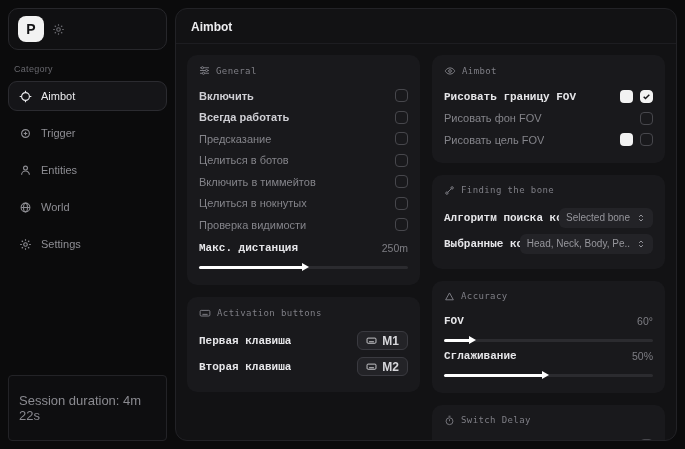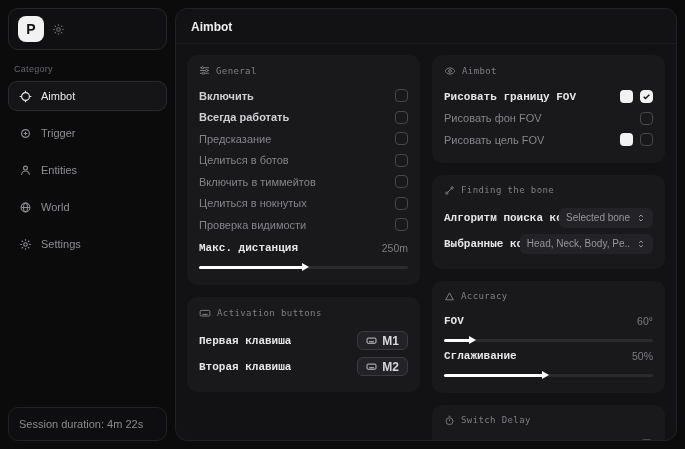--- a/index.html
+++ b/index.html
@@ -29,22 +29,22 @@
   .gear-btn { color:#6a6a70; cursor:pointer; }
   .category-label { font-size:9px; color:#67676d; margin:14px 6px 7px 6px; letter-spacing:0.3px; }
   .nav-item {
     height:30px; border-radius:9px; display:flex; align-items:center; gap:9px;
     padding:0 10px; margin-bottom:7px; color:#8e8e94; font-size:11px; cursor:pointer;
     border:1px solid transparent;
   }
   .nav-item .nav-label { font-weight:500; }
   .nav-item.active { border-color:#2b2b30; background:#151518; color:#e9e9ec; }
   .session-card {
-    margin-top:auto; border:1px solid #232327; border-radius:10px;
-    padding:10px 10px; font-size:11px; color:#8a8a90; background:#0e0e10;
+    margin-top:auto; border:1px solid #232327; border-radius:4px;
+    padding:17px 10px; font-size:13px; color:#8a8a90; background:#0e0e10;
   }
   
   .main {
     flex:1; margin:8px 8px 8px 0; background:#121214;
     border:1px solid #222226; border-radius:12px;
     display:flex; flex-direction:column; overflow:hidden;
   }
   .main-header {
     padding:11px 15px 9px 15px; font-size:12px; font-weight:bold; color:#ededf0;
     border-bottom:1px solid #1d1d21;

